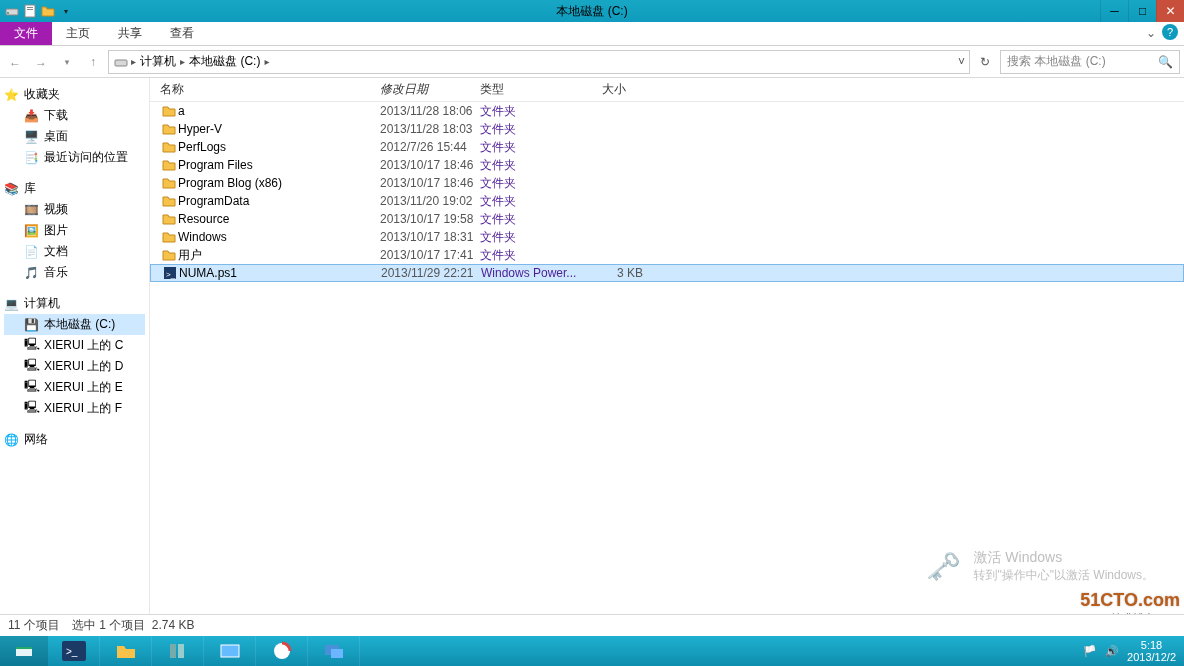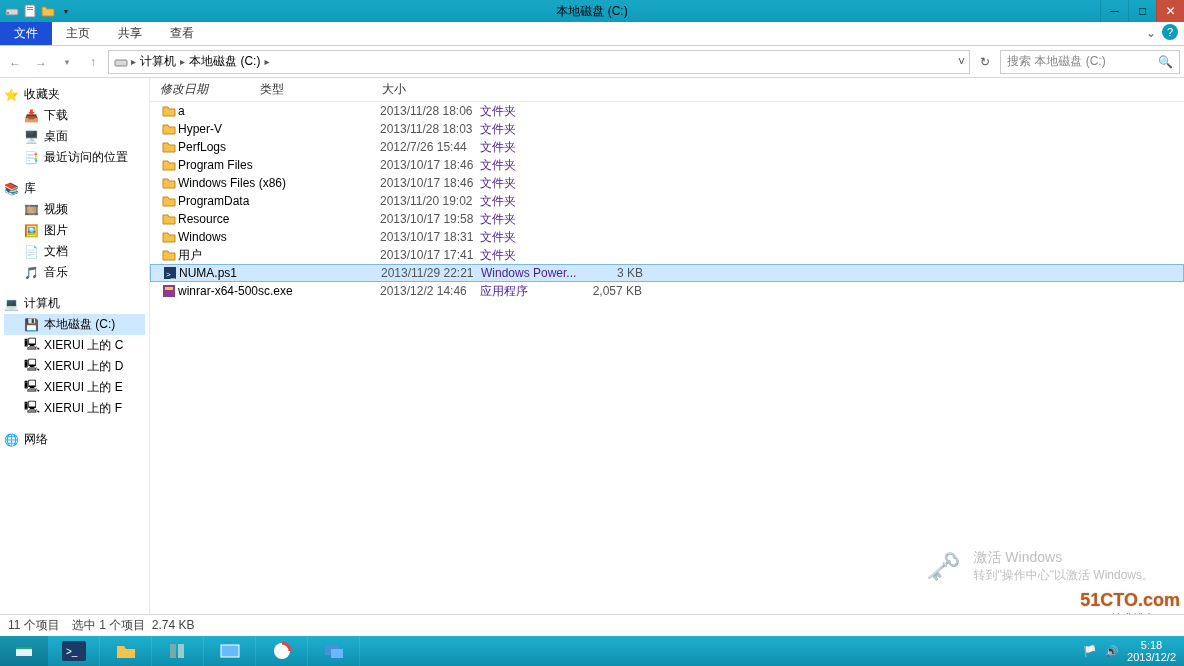--- a/index.html
+++ b/index.html
@@ -8,21 +8,21 @@
 .titlebar { height: 22px; background: linear-gradient(#17a7c4, #0f9bbd); display: flex; align-items: center; color: #000; position: relative; }
 .titlebar .qat { display: flex; align-items: center; gap: 2px; padding-left: 4px; }
 .titlebar .qat .qicon { width: 16px; height: 16px; display: flex; align-items: center; justify-content: center; }
 .titlebar .title { position: absolute; left: 50%; transform: translateX(-50%); color: #000; font-size: 12px; }
 .titlebar .winbtns { position: absolute; right: 0; top: 0; display: flex; height: 22px; }
 .titlebar .winbtns div { width: 28px; height: 22px; display: flex; align-items: center; justify-content: center; border-left: 1px solid rgba(0,0,0,.1); }
 .titlebar .winbtns .close { background: #c94f3d; color: #fff; }
 
 .ribbon-tabs { height: 24px; background: #fff; border-bottom: 1px solid #d0d0d0; display: flex; align-items: stretch; position: relative; }
 .ribbon-tabs .tab { padding: 0 14px; display: flex; align-items: center; font-size: 12px; color: #333; }
-.ribbon-tabs .file-tab { background: #1d4ed8; color: #fff; }
+.ribbon-tabs .file-tab { background: #a21caf; color: #fff; }
 .ribbon-tabs .chev { position: absolute; right: 28px; top: 4px; color: #666; }
 .ribbon-tabs .help { position: absolute; right: 6px; top: 2px; width: 16px; height: 16px; background: #0f9bbd; color:#fff; border-radius: 50%; font-size:11px; text-align:center; line-height:16px; }
 
 .navbar { height: 32px; display: flex; align-items: center; border-bottom: 1px solid #d9d9d9; padding: 0 4px; gap: 4px; }
 .navbar .navbtn { width: 22px; height: 22px; display:flex; align-items:center; justify-content:center; color:#888; }
 .addrbar { flex: 1; height: 24px; border: 1px solid #ccc; display: flex; align-items: center; padding: 0 4px; gap: 2px; }
 .addrbar .crumb { color: #000; padding: 0 2px; }
 .addrbar .sep { color: #555; font-size: 10px; }
 .addrbar .dropdown { margin-left: auto; color:#555; }
 .refresh { width: 22px; color:#555; text-align:center; }
@@ -205,20 +205,21 @@
     <div class="navgroup">
       <div class="navhead">
           <span class="ni-icon">🌐</span>
           <span>网络</span>
         </div>
     </div>
   </div>
 
   <div class="listpane">
     <div class="cols">
+      <div class="col-name">名称</div>
       <div class="col-date">修改日期</div>
       <div class="col-type">类型</div>
       <div class="col-size">大小</div>
     </div>
     <div class="rows" id="rows">
         <div class="row">
           <span class="ic">
             <svg width="16" height="16">
               <path d="M2 4h5l1 2h6v7H2z" fill="#f6c24a" stroke="#c68a1e"></path>
             </svg>
@@ -260,21 +261,21 @@
           <span class="dt">2013/10/17 18:46</span>
           <span class="tp">文件夹</span>
           <span class="sz"></span>
         </div>
         <div class="row">
           <span class="ic">
             <svg width="16" height="16">
               <path d="M2 4h5l1 2h6v7H2z" fill="#f6c24a" stroke="#c68a1e"></path>
             </svg>
           </span>
-          <span class="nm">Windows Files (x86)</span>
+          <span class="nm">Program Blog (x86)</span>
           <span class="dt">2013/10/17 18:46</span>
           <span class="tp">文件夹</span>
           <span class="sz"></span>
         </div>
         <div class="row">
           <span class="ic">
             <svg width="16" height="16">
               <path d="M2 4h5l1 2h6v7H2z" fill="#f6c24a" stroke="#c68a1e"></path>
             </svg>
           </span>
@@ -320,32 +321,20 @@
           <span class="ic">
             <svg width="16" height="16">
               <rect x="2" y="2" width="12" height="12" fill="#1c3a66"></rect>
               <text x="4" y="12" fill="#fff" font-size="8">&gt;_</text>
             </svg>
           </span>
           <span class="nm">NUMA.ps1</span>
           <span class="dt">2013/11/29 22:21</span>
           <span class="tp">Windows Power...</span>
           <span class="sz">3 KB</span>
-        </div>
-        <div class="row">
-          <span class="ic">
-            <svg width="16" height="16">
-              <rect x="2" y="2" width="12" height="12" fill="#8a3b8f"></rect>
-              <rect x="4" y="4" width="8" height="3" fill="#f6c24a"></rect>
-            </svg>
-          </span>
-          <span class="nm">winrar-x64-500sc.exe</span>
-          <span class="dt">2013/12/2 14:46</span>
-          <span class="tp">应用程序</span>
-          <span class="sz">2,057 KB</span>
         </div>
       </div>
 
     <div class="activate">
       <span class="key">🗝️</span>
       <div class="txt">
         <div class="line1">激活 Windows</div>
         <div class="line2">转到"操作中心"以激活 Windows。</div>
       </div>
     </div>

